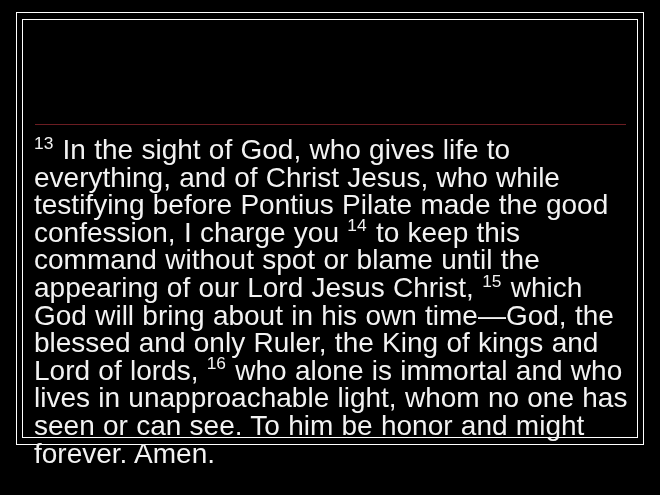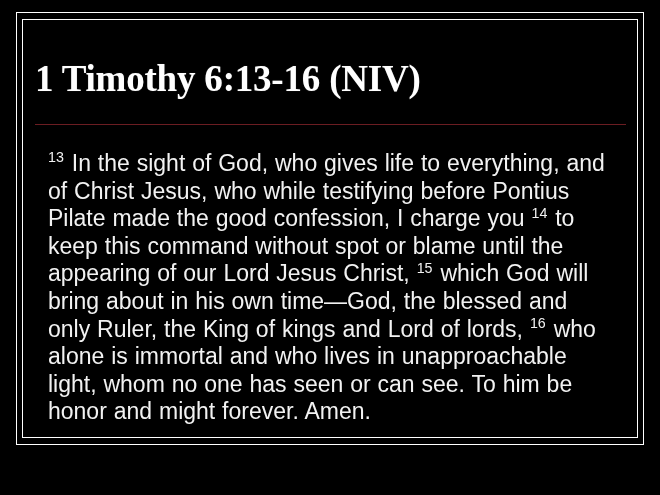--- a/index.html
+++ b/index.html
@@ -85,23 +85,23 @@
   }
 
   
   .body-block {
     position: absolute;
     left: 10px;
     top: 115px;
     width: 600px;
   }
   .scripture {
-    margin: 16px;
+    margin: 2px;
     font-family: "Liberation Sans", sans-serif;
-    font-size: 23px;
+    font-size: 28px;
     line-height: 27.6px;
     color: #f2f2f2;
     text-align: left;
     word-spacing: 0.5px;
   }
   .scripture sup {
     font-size: 0.62em;
     vertical-align: super;
     line-height: 0;
     padding-right: 1px;
@@ -110,23 +110,20 @@
 </head>
 <body>
 
 <div class="slide">
 
   <div class="frame-outer"></div>
   <div class="frame-inner"></div>
 
   <div class="content">
 
-    <div class="title-block">
-      <h1 class="slide-title">1 Timothy 6:13-16 (NIV)</h1>
-    </div>
 
     <div class="title-rule"></div>
 
     <div class="body-block">
       <p class="scripture"><sup>13</sup> In the sight of God, who gives life to everything, and of Christ Jesus, who while testifying before Pontius Pilate made the good confession, I charge you <sup>14</sup> to keep this command without spot or blame until the appearing of our Lord Jesus Christ, <sup>15</sup> which God will bring about in his own time—God, the blessed and only Ruler, the King of kings and Lord of lords, <sup>16</sup> who alone is immortal and who lives in unapproachable light, whom no one has seen or can see. To him be honor and might forever. Amen.</p>
     </div>
 
   </div>
 </div>
 

